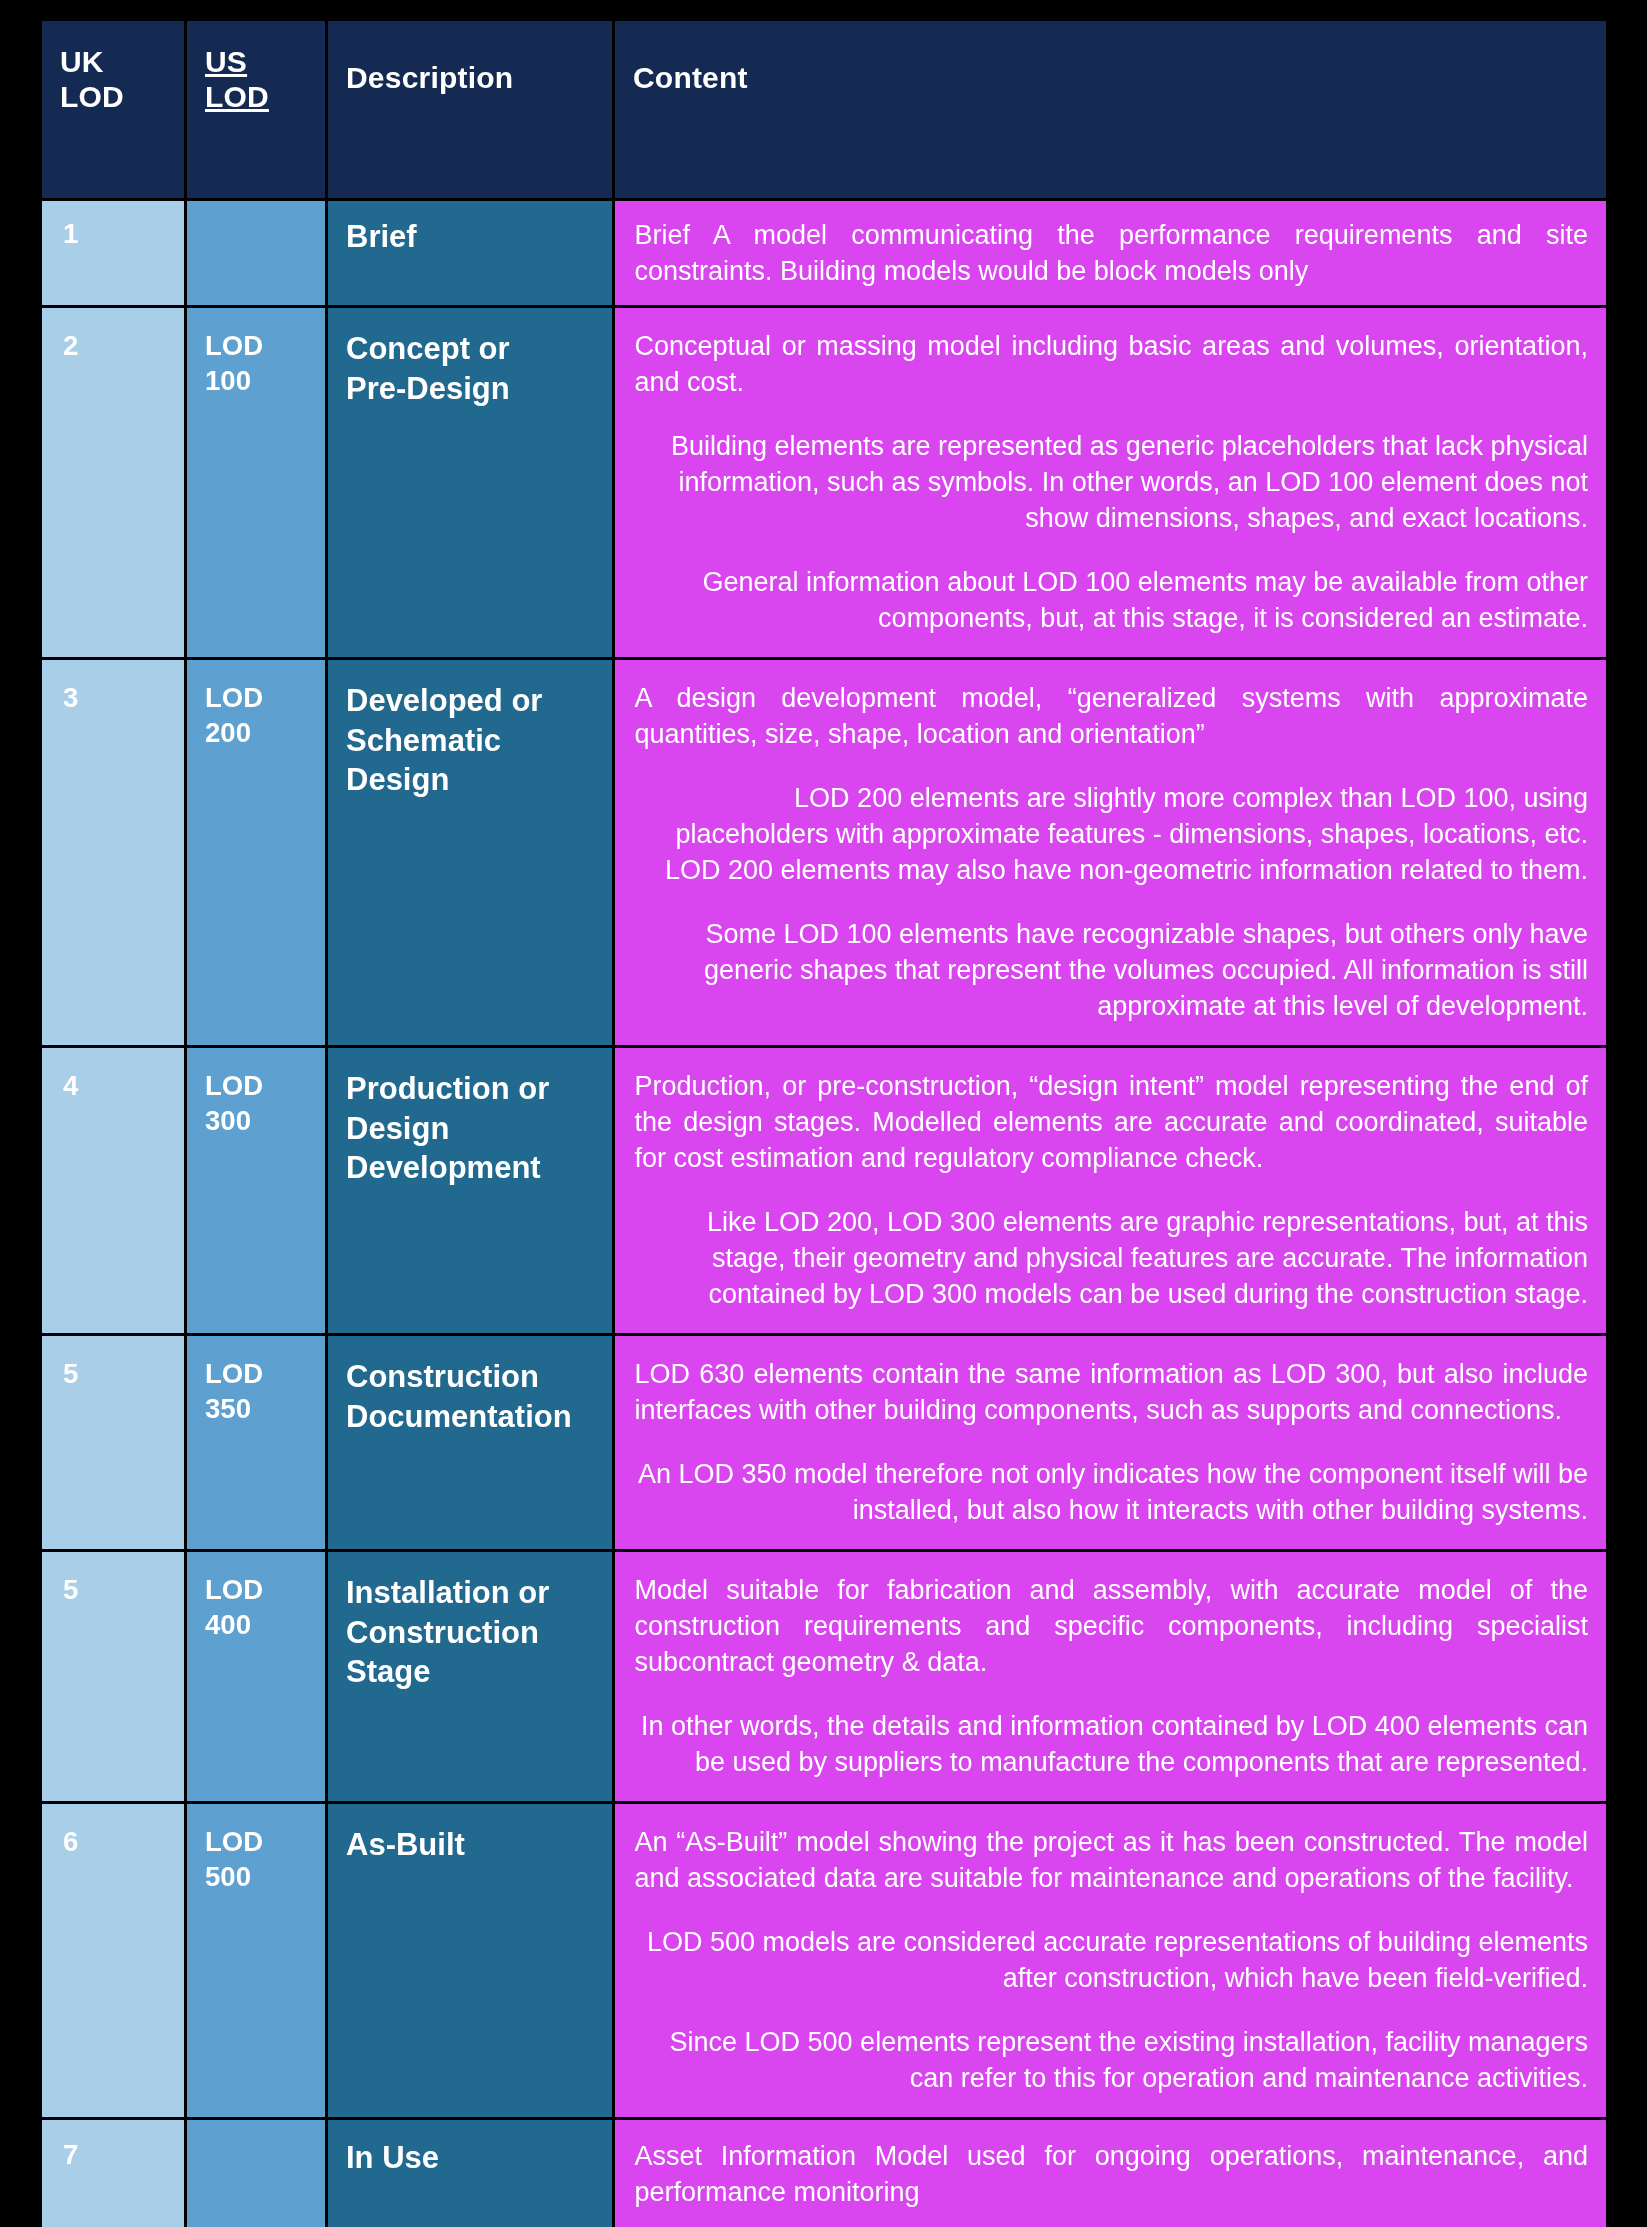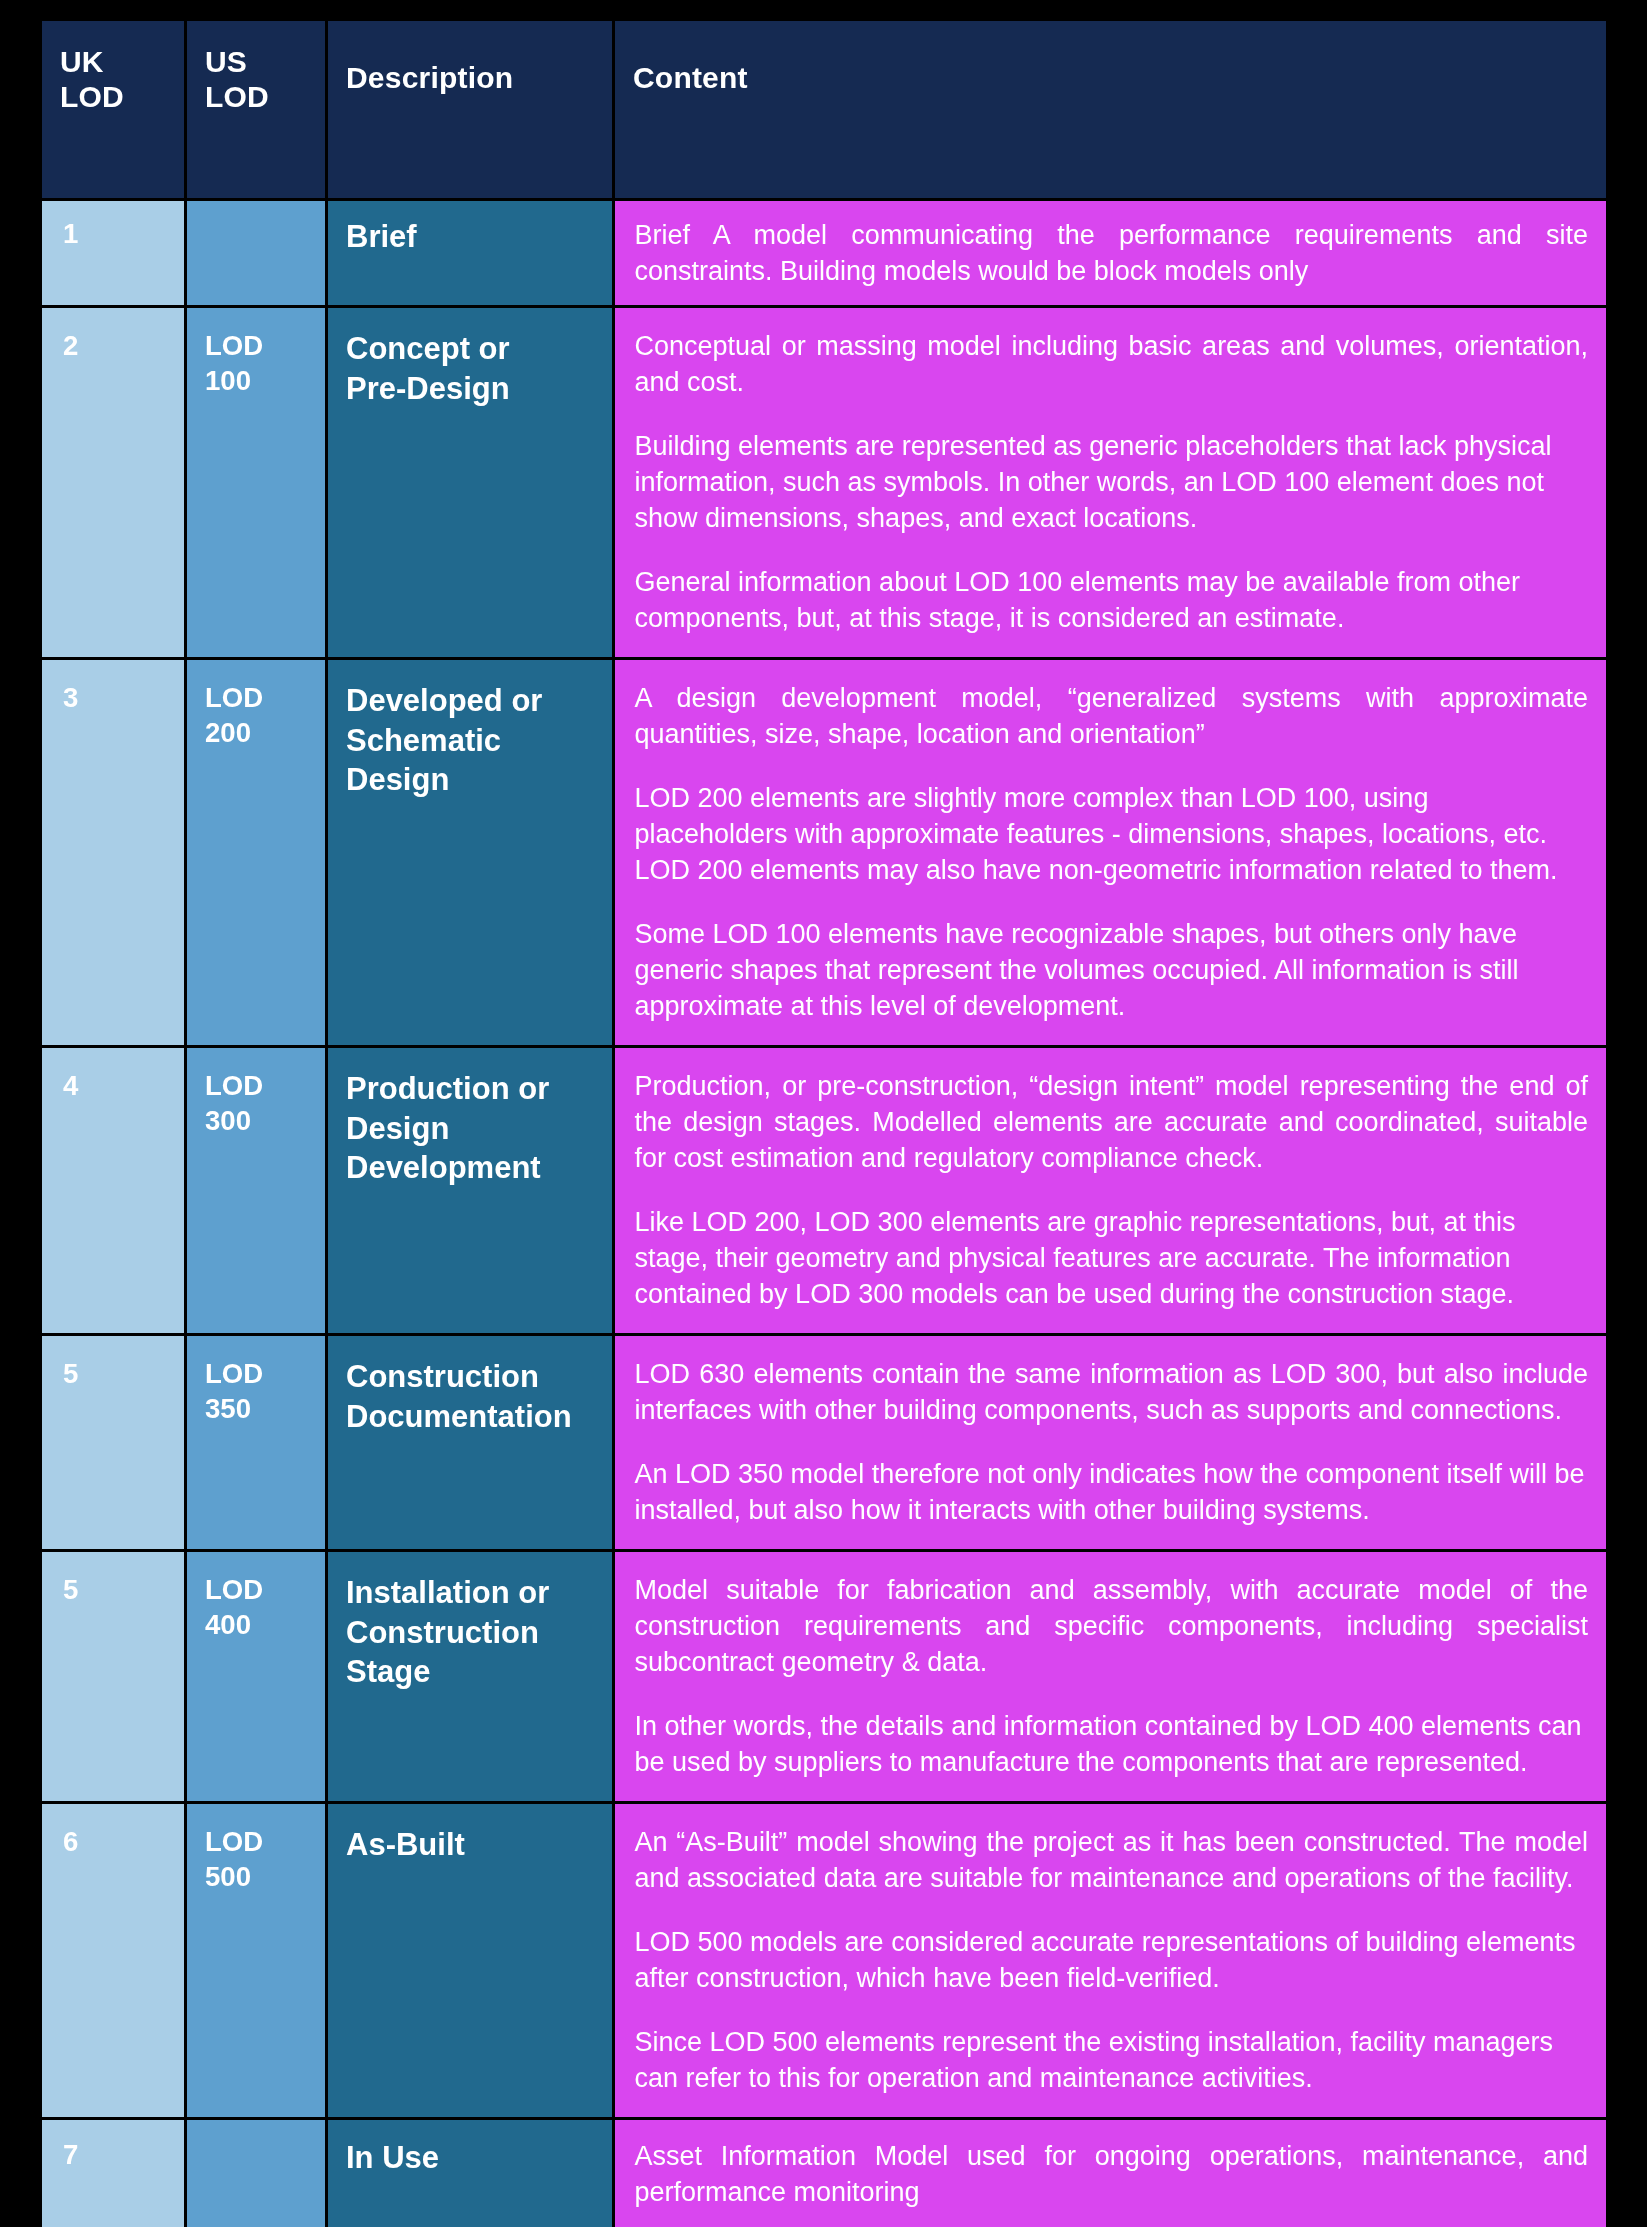--- a/index.html
+++ b/index.html
@@ -85,20 +85,21 @@
   td.cell-content {
     background: #d946ef;
     font-size: 27px;
     font-weight: normal;
     padding: 19.5px 18px 21px 19.5px;
     line-height: 1.34;
   }
 
   td.cell-content p {
     margin: 0 0 27.6px 0;
+    text-align: right;
   }
   td.cell-content p:last-child { margin-bottom: 0; }
   td.cell-content p.justify { text-align: justify; text-align-last: left; }
 
   
   tr.row-brief td { padding-top: 16px; padding-bottom: 16px; }
   tr.row-inuse td { padding-top: 18px; padding-bottom: 19.5px; }
 </style>
 </head>
 <body>
@@ -108,21 +109,21 @@
     <colgroup>
       <col class="c-uk">
         <col class="c-us">
         <col class="c-desc">
         <col class="c-cont">
     </colgroup>
     <thead>
       <tr>
         <th class="h-uk" style="white-space: pre-line;">UK
 LOD</th>
-        <th class="h-us" style="white-space: pre-line;">US
+        <th class="h-us" style="white-space: pre-line; text-decoration: underline;">US
 LOD</th>
         <th class="h-desc">Description</th>
         <th class="h-cont">Content</th>
       </tr>
     </thead>
     <tbody id="table-body">
         <tr class="row-brief">
           <td class="cell-uk">1</td>
           <td class="cell-us"></td>
           <td class="cell-desc">Brief</td>

